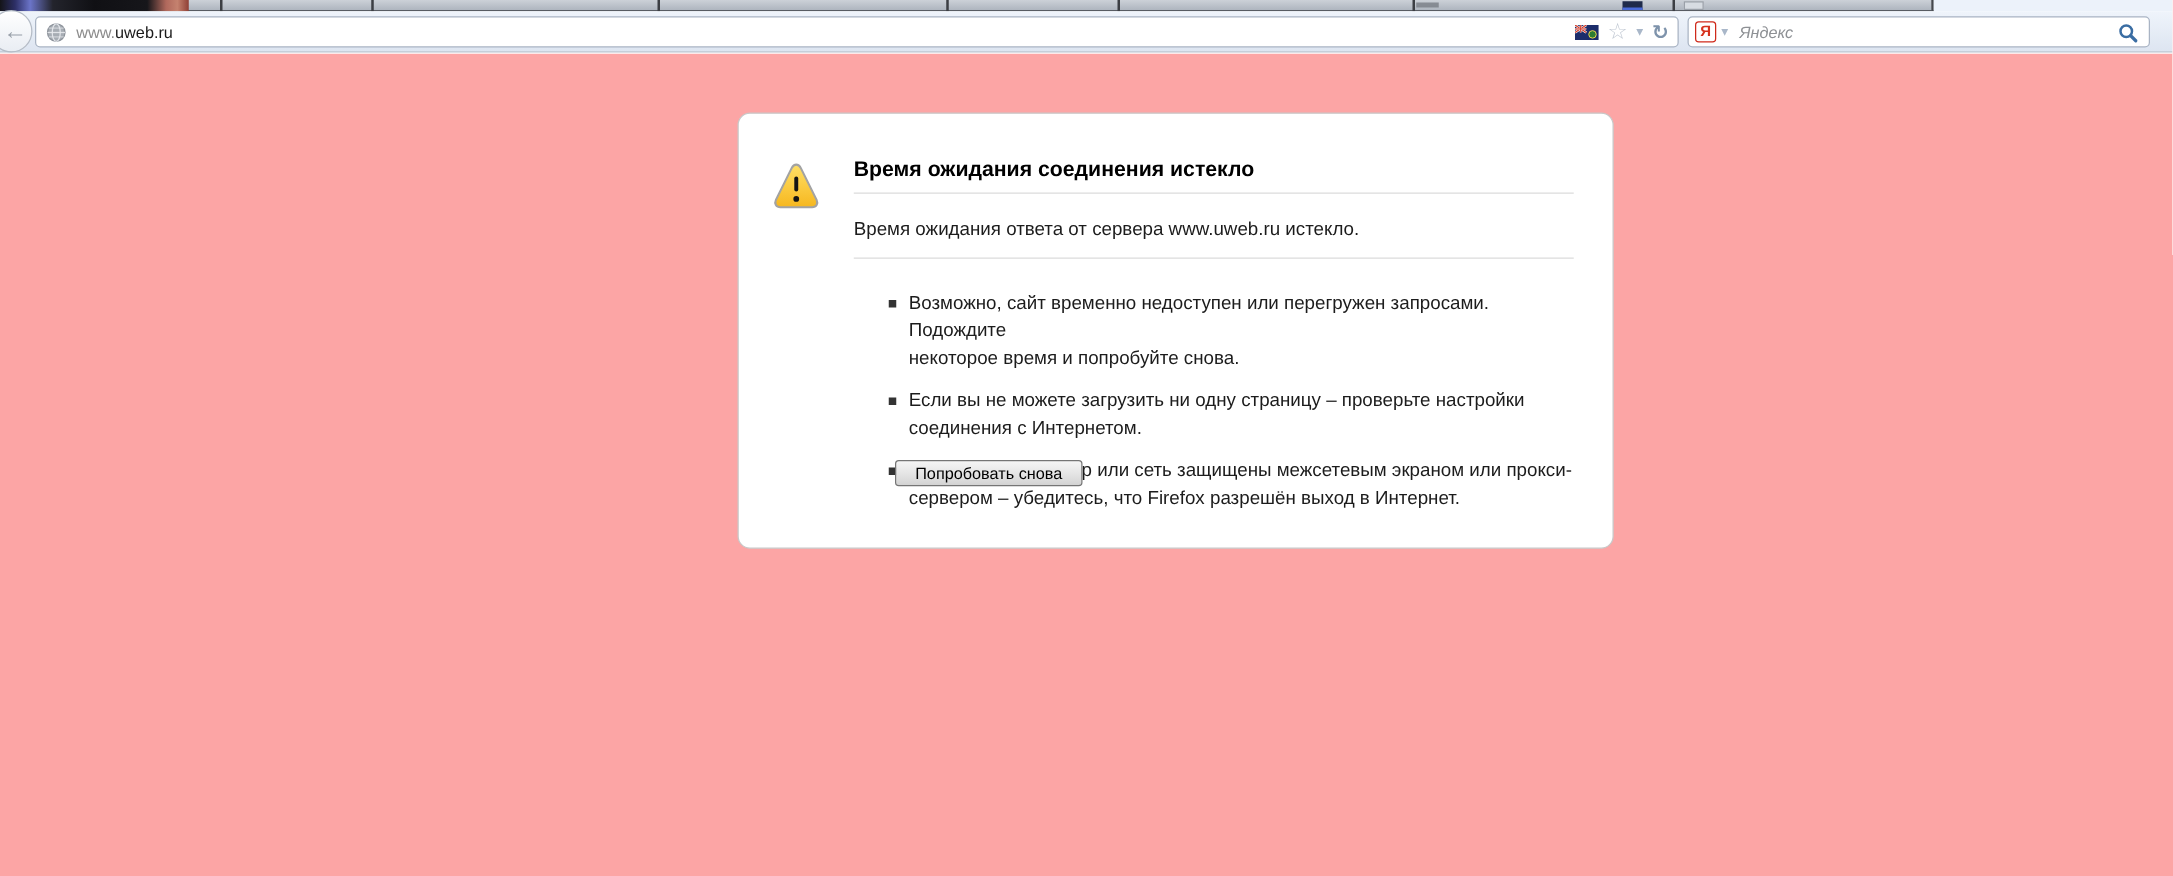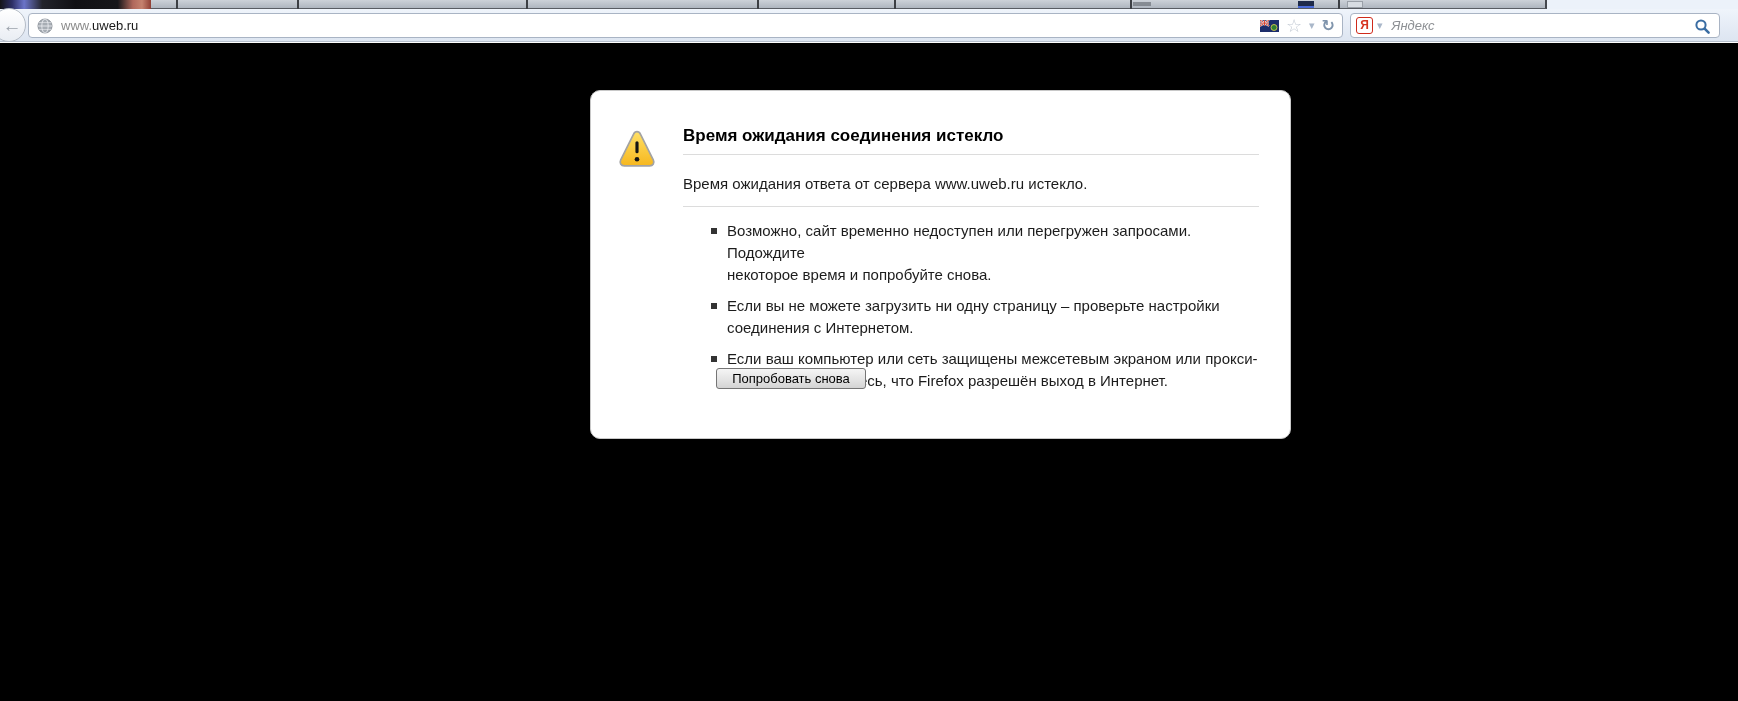--- a/index.html
+++ b/index.html
@@ -53,33 +53,33 @@
                background:#fff; border:1px solid #a9b4c4; border-radius:4px;
                display:flex; align-items:center; }
   .engine-badge { margin-left:5px; width:17px; height:17px; border:1px solid #cf2a1b;
                   border-radius:3px; background:#fff; color:#d6331f; font-weight:bold;
                   font-size:12px; line-height:15px; text-align:center; flex:0 0 auto; }
   .search-caret { margin-left:4px; }
   .search-placeholder { margin-left:9px; font-size:13px; font-style:italic; color:#8d9094; }
   .magnifier { position:absolute; right:8px; top:4px; }
 
   
-  .content { position:absolute; left:0; top:43px; width:1738px; height:658px; background:#000000;padding-left:36px; }
+  .content { position:absolute; left:0; top:43px; width:1738px; height:658px; background:#fca5a5;padding-left:36px; }
   .card { position:absolute; left:590px; top:47px; width:701px; height:349px;
           background:#fff; border:1px solid #c8c8c8; border-radius:10px; }
   .warning { position:absolute; left:27px; top:37px; }
   .err-title { position:absolute; left:92px; top:35px; font-size:17px; font-weight:bold;
                color:#000; white-space:nowrap; }
   .rule { position:absolute; left:92px; width:576px; height:1px; background:#dcdcdc; }
   .rule1 { top:63px; } .rule2 { top:115px; }
   .err-message { position:absolute; left:92px; top:83px; font-size:15px; color:#1c1c1c;
                  line-height:20px; white-space:nowrap; }
   .bullets { position:absolute; left:120px; top:129px; width:550px; list-style:none; }
   .bullets li { position:relative; padding-left:16px; margin-bottom:9px;
-                font-size:15px; line-height:22px; color:#1c1c1c; }
+                font-size:15px; line-height:22px; color:#1c1c1c;margin-top:12px; }
   .bullet-marker { position:absolute; left:0; top:8px; width:6px; height:6px; background:#333; }
   .bullet-text { white-space:pre-line; }
   .retry-btn { position:absolute; left:125px; top:277px; min-width:150px; height:21px;
                font-family:"Liberation Sans","DejaVu Sans",sans-serif;
                font-size:13px; color:#000; text-align:center; padding:0 10px;
                border:1px solid #757575; border-radius:3px;
                background:linear-gradient(#f5f5f5,#e4e4e4 55%,#d3d3d3); }
 </style>
 </head>
 <body>

